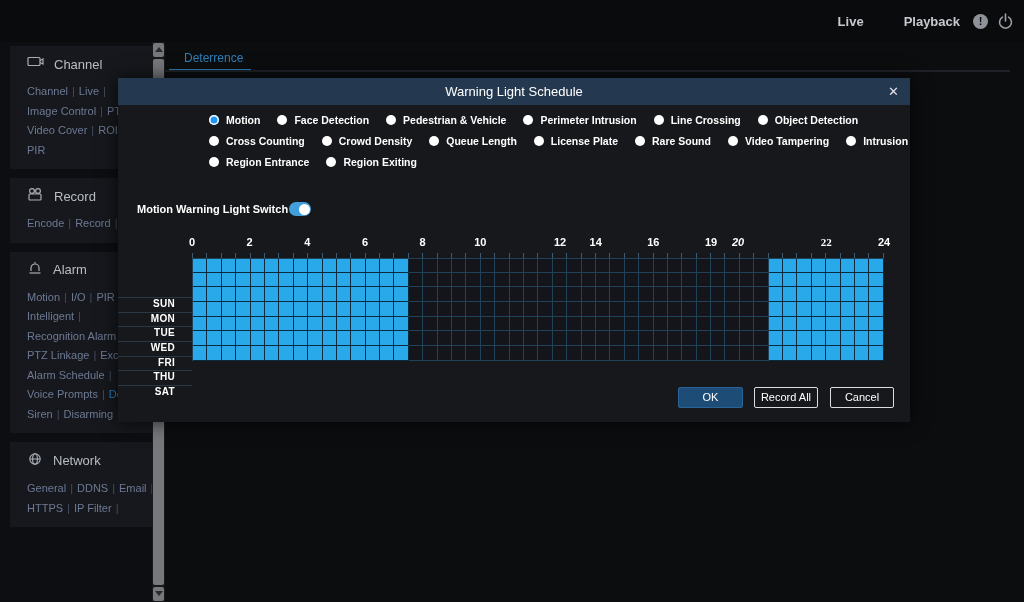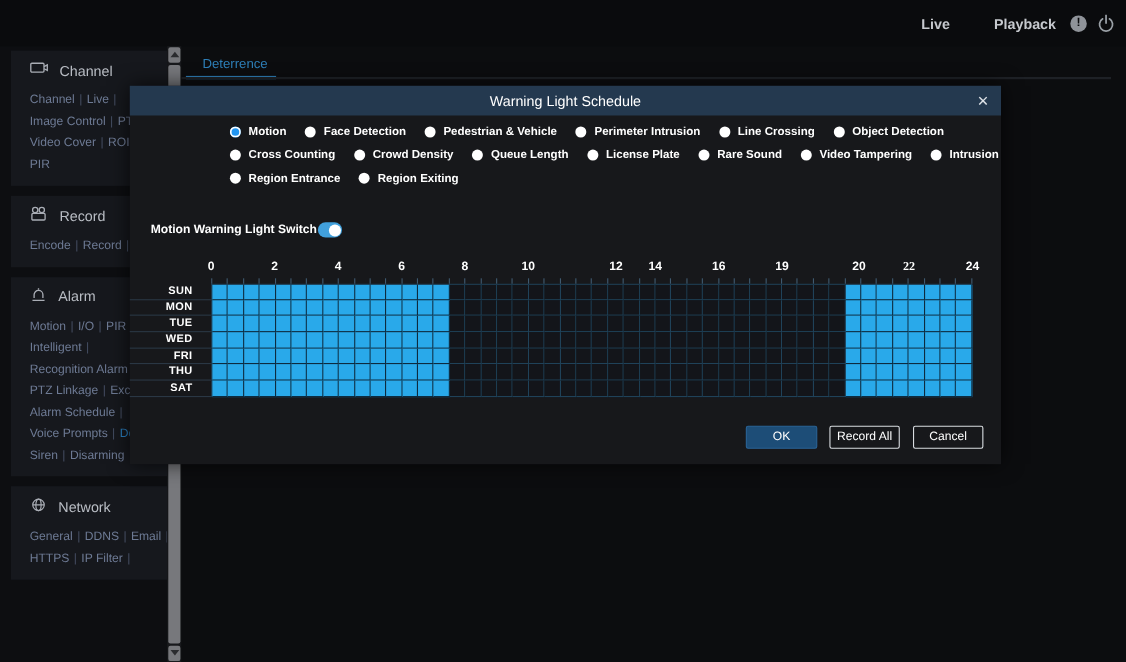--- a/index.html
+++ b/index.html
@@ -63,21 +63,21 @@
 
   
   .sched { position:absolute; left:0; top:158px; width:792px; }
   .hour-labels { position:relative; height:15px; }
   .hour-lb { position:absolute; transform:translateX(-50%); color:#ffffff; font-size:11px; font-weight:bold; }
   .ticks { display:flex; width:692px; margin-left:74px; height:5px; margin-top:2px; }
   .ticks i { flex:1; border-left:1px solid #3f5a70; }
   .ticks i:last-child { border-right:1px solid #3f5a70; }
   .grid-row { display:flex; height:14.7px; }
   .day-label { width:74px; text-align:right; padding-right:17px; color:#ffffff; font-size:10px; font-weight:bold;
-               letter-spacing:.3px; line-height:14.7px; border-bottom:1px solid #2a3744; }
+               letter-spacing:.3px; line-height:14.7px; border-bottom:1px solid #2a3744;margin-top:39px; }
   .cells { display:flex; width:692px; border-left:1px solid #1f4259; }
   .grid-row:first-child .cells { border-top:1px solid #1f4259; }
   .cell { flex:1; background:#13151a; border-right:1px solid #1f4259; border-bottom:1px solid #1f4259; cursor:pointer; }
   .cell.filled { border-right:1px solid #0d2b3f; border-bottom:1px solid #0d2b3f; }
 
   
   .btn { position:absolute; top:309px; height:21px; font-size:11px; color:#ffffff; text-align:center;
          line-height:19px; border-radius:2px; cursor:pointer; font-family:"Liberation Sans", sans-serif; }
   .btn-ok { left:560px; width:65px; background:#1d4d77; border:1px solid #2a6396; }
   .btn-ghost { background:transparent; border:1px solid #d9dde1; }
@@ -258,21 +258,21 @@
         <span class="hour-lb" style="left: 74px;">0</span>
         <span class="hour-lb" style="left: 131.667px;">2</span>
         <span class="hour-lb" style="left: 189.333px;">4</span>
         <span class="hour-lb" style="left: 247px;">6</span>
         <span class="hour-lb" style="left: 304.667px;">8</span>
         <span class="hour-lb" style="left: 362.333px;">10</span>
         <span class="hour-lb" style="left: 406px; margin-left: 36px;">12</span>
         <span class="hour-lb" style="left: 477.667px;">14</span>
         <span class="hour-lb" style="left: 535.333px;">16</span>
         <span class="hour-lb" style="left: 593px;">19</span>
-        <span class="hour-lb" style="left: 663px;">20</span>
+        <span class="hour-lb" style="left: 620px; font-style: italic;">20</span>
         <span class="hour-lb" style="left: 708.333px; font-family: Liberation Serif, serif;">22</span>
         <span class="hour-lb" style="left: 766px;">24</span>
       </div>
     <div class="ticks" id="ticks">
         <i></i>
         <i></i>
         <i></i>
         <i></i>
         <i></i>
         <i></i>

